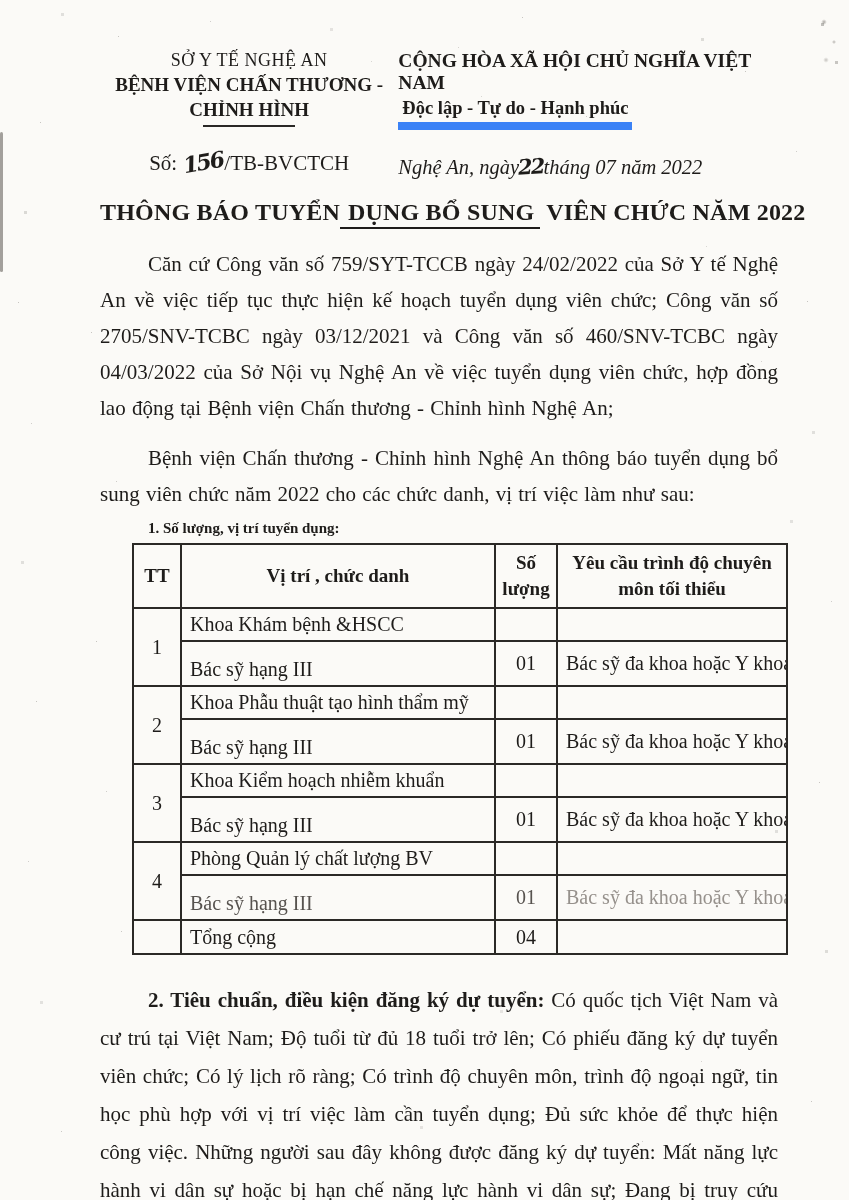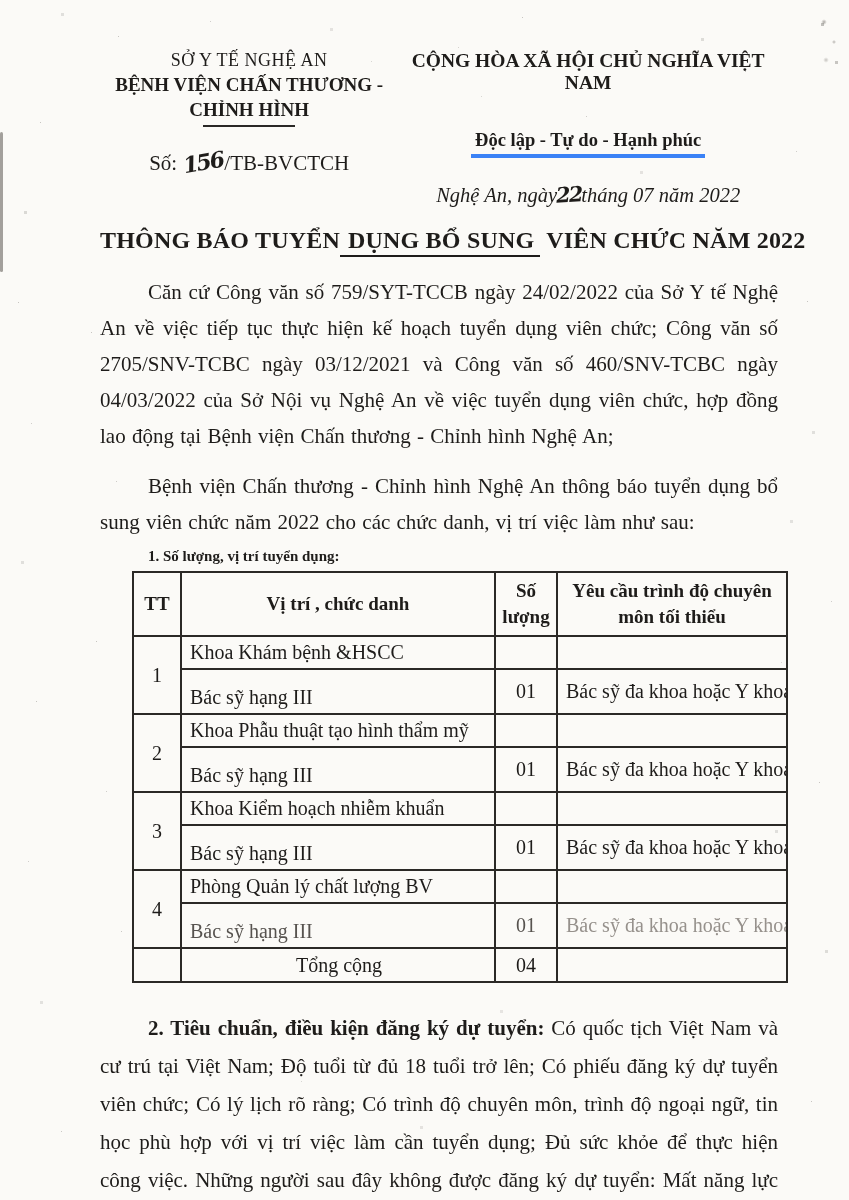--- a/index.html
+++ b/index.html
@@ -16,24 +16,24 @@
   .content { padding: 50px 71px 0 100px; }
 
   
   .header-row { display: flex; }
   .org-block { width: 44%; text-align: center; }
   .org-line1 { font-size: 18px; letter-spacing: .5px; }
   .org-line2 { font-size: 19px; font-weight: bold; margin-top: 3px; }
   .org-line3 { font-size: 19px; font-weight: bold; margin-top: 3px; }
   .org-underline { width: 92px; border-top: 2px solid #2a2826; margin: 4px auto 0; }
   .doc-number { font-size: 21px; margin-top: 22px; text-align: center; }
-  .national-block { width: 56%; text-align: center; }
+  .national-block { width: 56%; }
   .nat-line1 { font-size: 19.5px; font-weight: bold; }
   .nat-line2 { font-size: 18.5px; font-weight: bold; margin-top: 4px; }
-  .nat-line2 span { display: inline-block; border-bottom: 4px solid #3b82f6; padding: 0 4px 3px; margin-top: 32px; }
+  .nat-line2 span { display: inline-block; border-bottom: 8px solid #3b82f6; padding: 0 4px 3px; }
   .date-line { font-size: 20.5px; font-style: italic; margin-top: 24px; }
 
   .handwrite {
     display: inline-block;
     font-family: "DejaVu Serif", serif;
     font-style: italic;
     font-weight: bold;
     font-size: 22px;
     transform: rotate(-10deg);
     margin: 0 1px;
@@ -95,21 +95,21 @@
   .col-req { width: 230px; }
   td.tt  { text-align: center; font-size: 20px; }
   td.dept {
     font-weight: normal; font-size: 19.5px;
     padding: 4px 6px 4px 8px; white-space: nowrap; height: 32px;
   }
   td.pos { padding: 16px 6px 4px 8px; white-space: nowrap; height: 32px; }
   td.qty { text-align: center; }
   td.req { font-size: 18px; padding: 4px 4px 4px 8px; white-space: nowrap; }
   td.blank { height: 32px; }
-  tr.total td { height: 34px; text-align: center; }
+  tr.total td { height: 34px; }
   td.total-label { padding: 4px 6px 4px 8px; font-size: 20.5px; }
   .dim   { color: #57534f; }
   .faded { color: #96918c; }
 
   
   .specks {
     position: absolute; top: 0; left: 0; width: 1px; height: 1px;
     background: transparent; pointer-events: none;
     box-shadow:
       62px 14px 0 1px rgba(90,84,78,.16), 118px 36px 0 0 rgba(80,75,70,.3),

